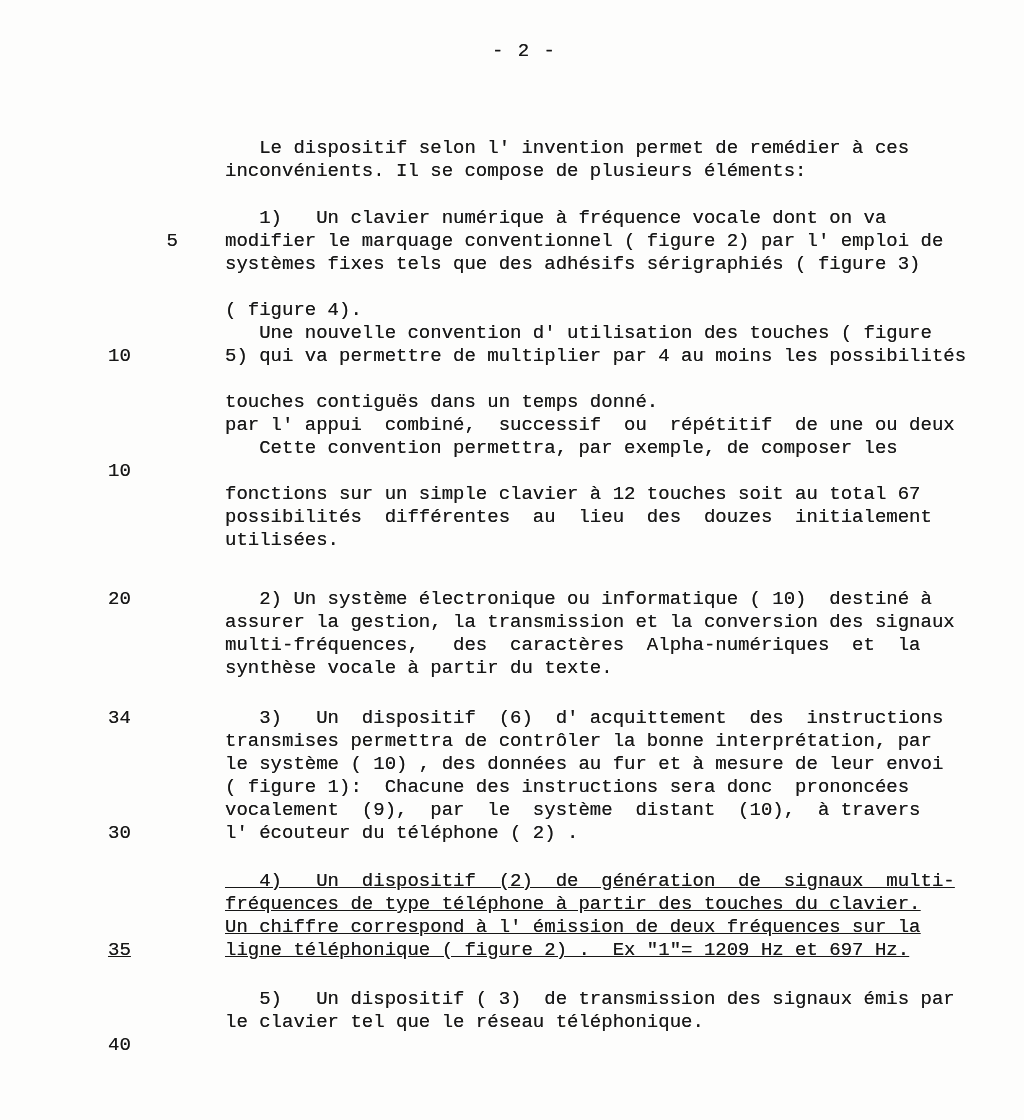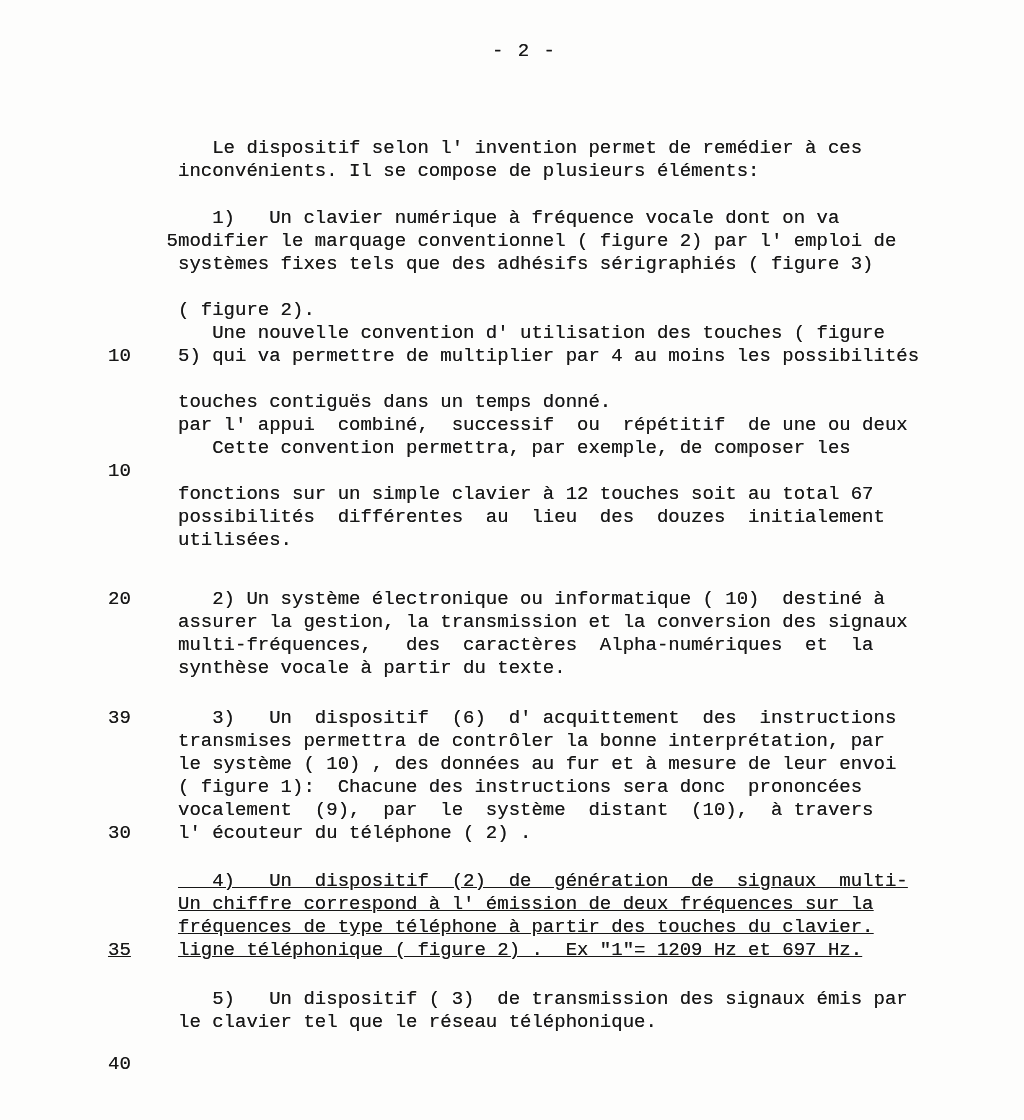--- a/index.html
+++ b/index.html
@@ -38,20 +38,21 @@
     flex: none;
     width: 178px;
     padding-left: 108px;
     box-sizing: border-box;
     white-space: pre;
     text-shadow: 0 0 0.5px rgba(20,20,20,0.75);
   }
   .txt {
     white-space: pre;
     text-shadow: 0 0 0.5px rgba(20,20,20,0.75);
+    margin-left: 47px;
   }
 </style>
 </head>
 <body>
 
 <div class="page">
   <div class="page-number">- 2 -</div>
   <div class="doc-body">
       <div class="block" style="margin-top: 0px;">
         <div class="row">
@@ -74,21 +75,21 @@
         </div>
         <div class="row">
           <span class="num"></span>
           <span class="txt">systèmes fixes tels que des adhésifs sérigraphiés ( figure 3)</span>
         </div>
         <div class="row">
           <span class="num"></span>
         </div>
         <div class="row">
           <span class="num"></span>
-          <span class="txt">( figure 2).</span>
+          <span class="txt">( figure 4).</span>
         </div>
       </div>
       <div class="block" style="margin-top: 0px;">
         <div class="row">
           <span class="num"></span>
           <span class="txt">   Une nouvelle convention d' utilisation des touches ( figure</span>
         </div>
         <div class="row">
           <span class="num">10</span>
           <span class="txt">5) qui va permettre de multiplier par 4 au moins les possibilités</span>
@@ -139,21 +140,21 @@
           <span class="num"></span>
           <span class="txt">multi-fréquences,   des  caractères  Alpha-numériques  et  la</span>
         </div>
         <div class="row">
           <span class="num"></span>
           <span class="txt">synthèse vocale à partir du texte.</span>
         </div>
       </div>
       <div class="block" style="margin-top: 27px;">
         <div class="row">
-          <span class="num">39</span>
+          <span class="num">34</span>
           <span class="txt">   3)   Un  dispositif  (6)  d' acquittement  des  instructions</span>
         </div>
         <div class="row">
           <span class="num"></span>
           <span class="txt">transmises permettra de contrôler la bonne interprétation, par</span>
         </div>
         <div class="row">
           <span class="num"></span>
           <span class="txt">le système ( 10) , des données au fur et à mesure de leur envoi</span>
         </div>
@@ -170,41 +171,41 @@
           <span class="txt">l' écouteur du téléphone ( 2) .</span>
         </div>
       </div>
       <div class="block" style="margin-top: 25px; text-decoration: underline;">
         <div class="row">
           <span class="num"></span>
           <span class="txt">   4)   Un  dispositif  (2)  de  génération  de  signaux  multi-</span>
         </div>
         <div class="row">
           <span class="num"></span>
+          <span class="txt">fréquences de type téléphone à partir des touches du clavier.</span>
+        </div>
+        <div class="row">
+          <span class="num"></span>
           <span class="txt">Un chiffre correspond à l' émission de deux fréquences sur la</span>
-        </div>
-        <div class="row">
-          <span class="num"></span>
-          <span class="txt">fréquences de type téléphone à partir des touches du clavier.</span>
         </div>
         <div class="row">
           <span class="num">35</span>
           <span class="txt">ligne téléphonique ( figure 2) .  Ex "1"= 1209 Hz et 697 Hz.</span>
         </div>
       </div>
       <div class="block" style="margin-top: 26px;">
         <div class="row">
           <span class="num"></span>
           <span class="txt">   5)   Un dispositif ( 3)  de transmission des signaux émis par</span>
         </div>
         <div class="row">
           <span class="num"></span>
           <span class="txt">le clavier tel que le réseau téléphonique.</span>
         </div>
       </div>
-      <div class="block" style="margin-top: 19px;">
+      <div class="block" style="">
         <div class="row">
           <span class="num">40</span>
           <span class="txt"></span>
         </div>
       </div>
     </div>
 </div>
 
 </body></html>

